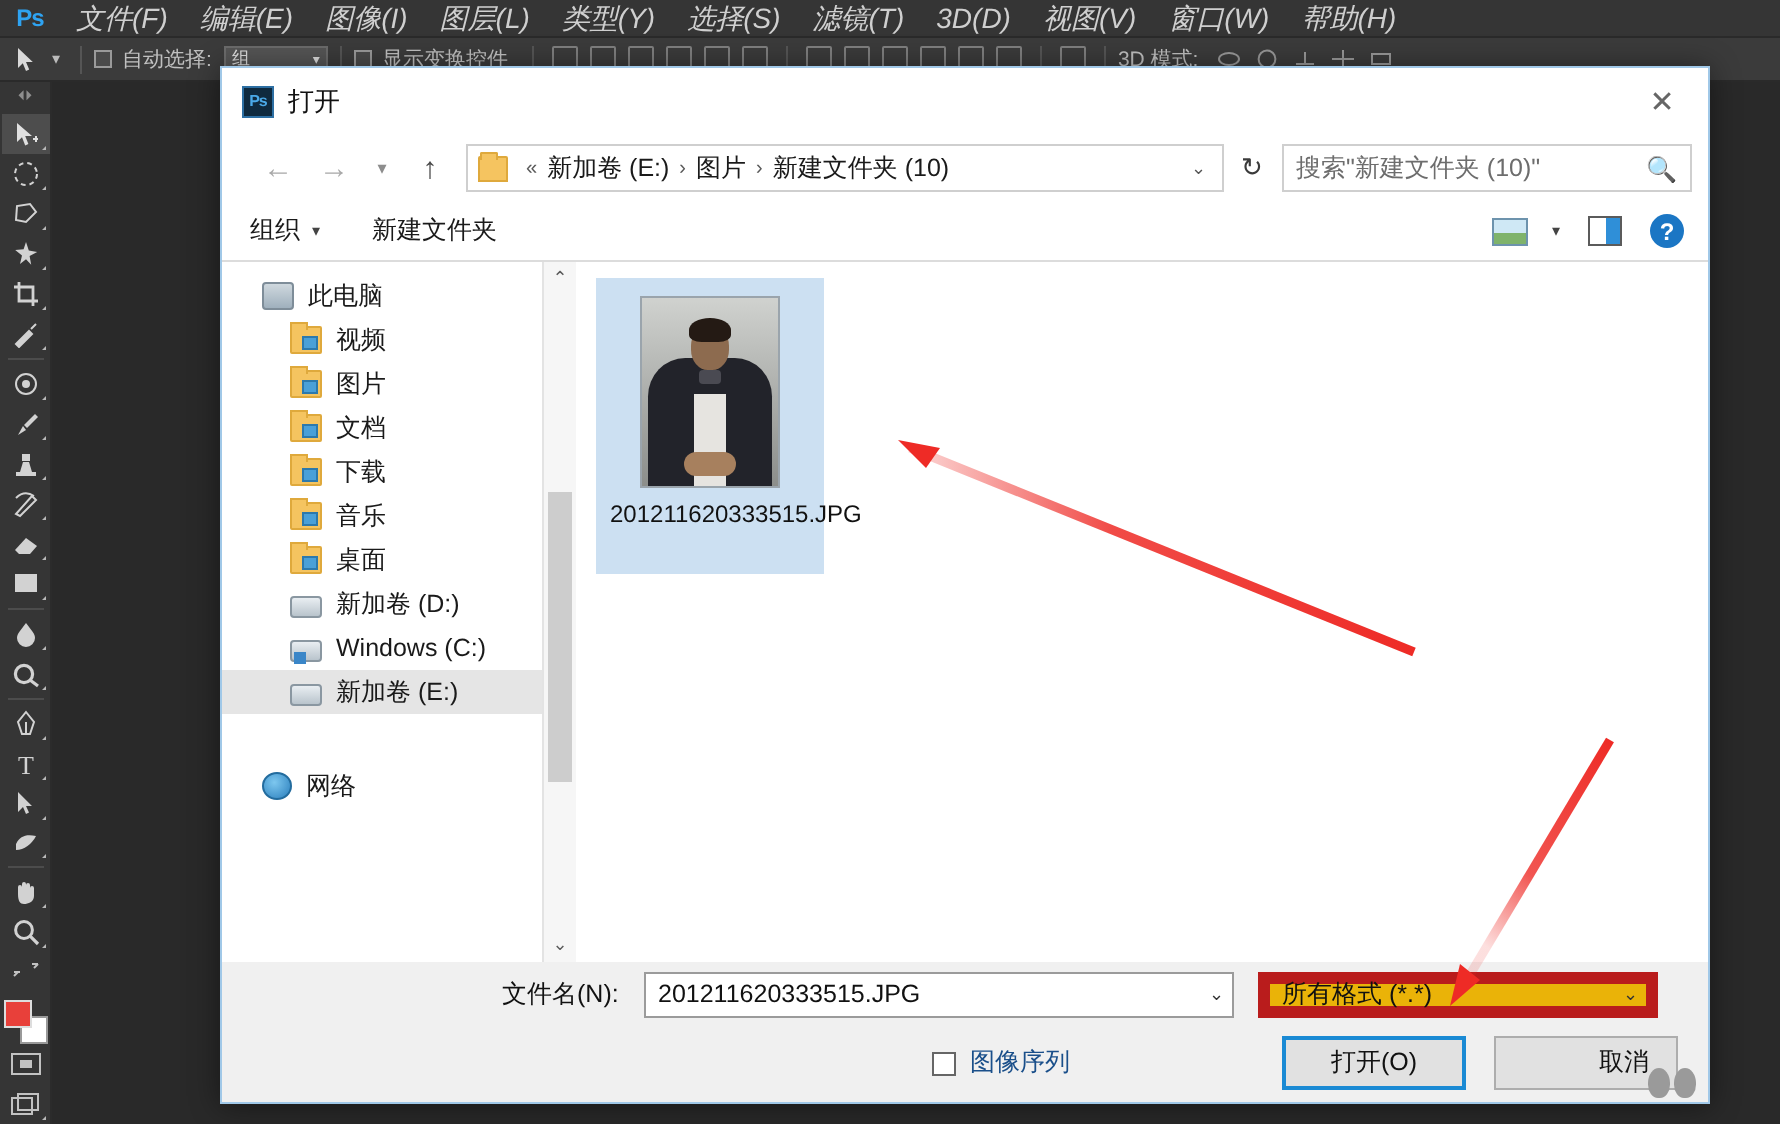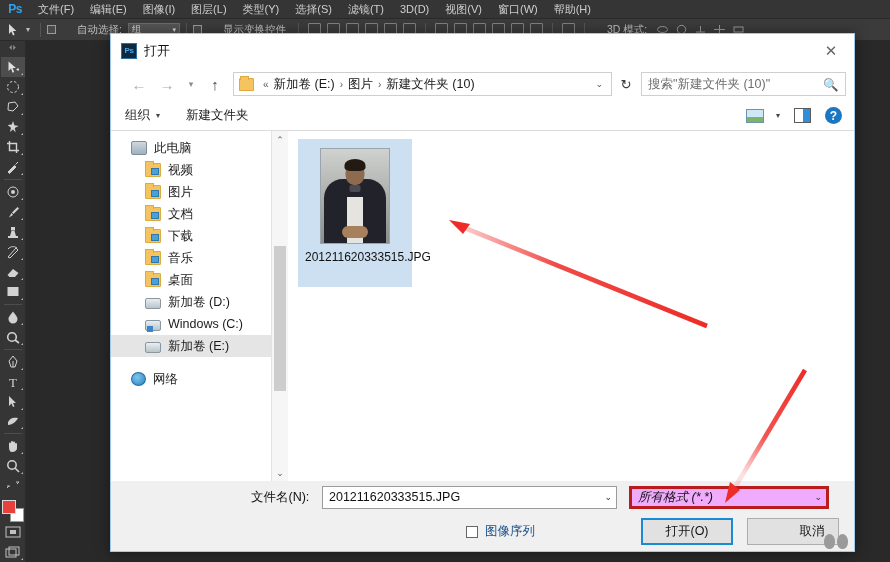--- a/index.html
+++ b/index.html
@@ -14,33 +14,33 @@
 
   .ps-menubar{
     position:absolute; left:0; top:0; width:890px; height:19px;
     background:#353535; border-bottom:1px solid #2a2a2a;
     display:flex; align-items:center; color:#c8c8c8; font-size:11px;
   }
   .ps-logo{
     width:30px; height:19px; display:flex; align-items:center; justify-content:center;
     color:#2ea3f2; font-weight:bold; font-size:12px; letter-spacing:-.5px;
   }
-  .ps-menuitem{ padding:0 8px; line-height:19px; white-space:nowrap; font-size:11px; color:#cfcfcf;}
+  .ps-menuitem{ padding:0 8px; line-height:19px; white-space:nowrap; font-size:14px; color:#cfcfcf;font-style:italic;}
 
   .ps-optionsbar{
     position:absolute; left:0; top:19px; width:890px; height:22px;
     background:#3b3b3b; border-bottom:1px solid #2a2a2a;
     display:flex; align-items:center; color:#c0c0c0; font-size:10.5px;
   }
   .opt-sep{ width:1px; height:14px; background:#555; margin:0 6px; }
   .opt-ico{ width:13px; height:13px; margin:0 3px; opacity:.72;
             border:1px solid #9a9a9a; border-radius:1px; }
   .opt-ico.b{ border:none; }
   .opt-check{ width:9px; height:9px; border:1px solid #9a9a9a; background:#4a4a4a; margin-right:5px;}
-  .opt-label{ margin-right:6px; white-space:nowrap;margin-left:16px; }
+  .opt-label{ margin-right:6px; white-space:nowrap; }
   .opt-combo{
     width:52px; height:14px; background:#555; border:1px solid #6b6b6b;
     display:flex; align-items:center; justify-content:space-between;
     padding:0 3px; font-size:9px; color:#ddd;
   }
   .opt-caret{ font-size:7px; }
 
   .ps-toolbar{
     position:absolute; left:0; top:41px; width:26px; bottom:0;
     background:#353535; border-right:1px solid #2b2b2b;
@@ -175,23 +175,23 @@
   .fn-row{ position:absolute; left:0; right:0; top:4px; height:24px; display:flex; align-items:center; }
   .fn-label{ position:absolute; left:140px; font-size:12.5px; color:#111; }
   .fn-input{
     position:absolute; left:211px; width:295px; height:23px; background:#fff;
     border:1px solid #9b9b9b; display:flex; align-items:center; padding:0 4px 0 6px;
     font-size:12.5px; color:#111;
   }
   .fn-input .cv{ white-space:nowrap; overflow:hidden;}
   .fn-chev{ margin-left:auto; color:#333; font-size:9px; padding-left:6px;}
   .ft-select{
-    position:absolute; left:518px; width:200px; height:23px; background:#f0abfc;
-    border:3px solid #b91c1c; display:flex; align-items:center; padding:0 4px 0 6px;
-    font-size:12.5px; color:#111;font-style:italic;
+    position:absolute; left:518px; width:200px; height:23px; background:#eab308;
+    border:6px solid #b91c1c; display:flex; align-items:center; padding:0 4px 0 6px;
+    font-size:12.5px; color:#111;
   }
   .btn-row{ position:absolute; left:0; right:0; top:37px; height:27px; }
   .chk-wrap{ position:absolute; left:355px; top:5px; display:flex; align-items:center; }
   .chk-box{ width:12px;height:12px;background:#fff;border:1px solid #666; margin-right:7px; }
   .chk-lbl{ font-size:12.5px; color:#1a4f8a; }
   .btn{
     position:absolute; top:0; width:92px; height:27px; background:#e1e1e1;
     border:1px solid #adadad; display:flex; align-items:center; justify-content:center;
     font-size:12.5px; color:#111;
   }
@@ -555,21 +555,21 @@
       <div class="npi lvl2">
         <span class="icn drive sys">
             <i></i>
           </span>
         <span class="lbl">Windows (C:)</span>
       </div>
       <div class="npi lvl2 sel">
         <span class="icn drive"></span>
         <span class="lbl">新加卷 (E:)</span>
       </div>
-      <div class="npi" style="margin-top:11px;">
+      <div class="npi" style="margin-top:25px;">
         <span class="icn net"></span>
         <span class="lbl">网络</span>
       </div>
     </div>
 
     <div class="scroll-col">
       <div class="sc-arrow">⌃</div>
       <div class="sc-thumb"></div>
       <div class="sc-arrow bot">⌄</div>
     </div>

